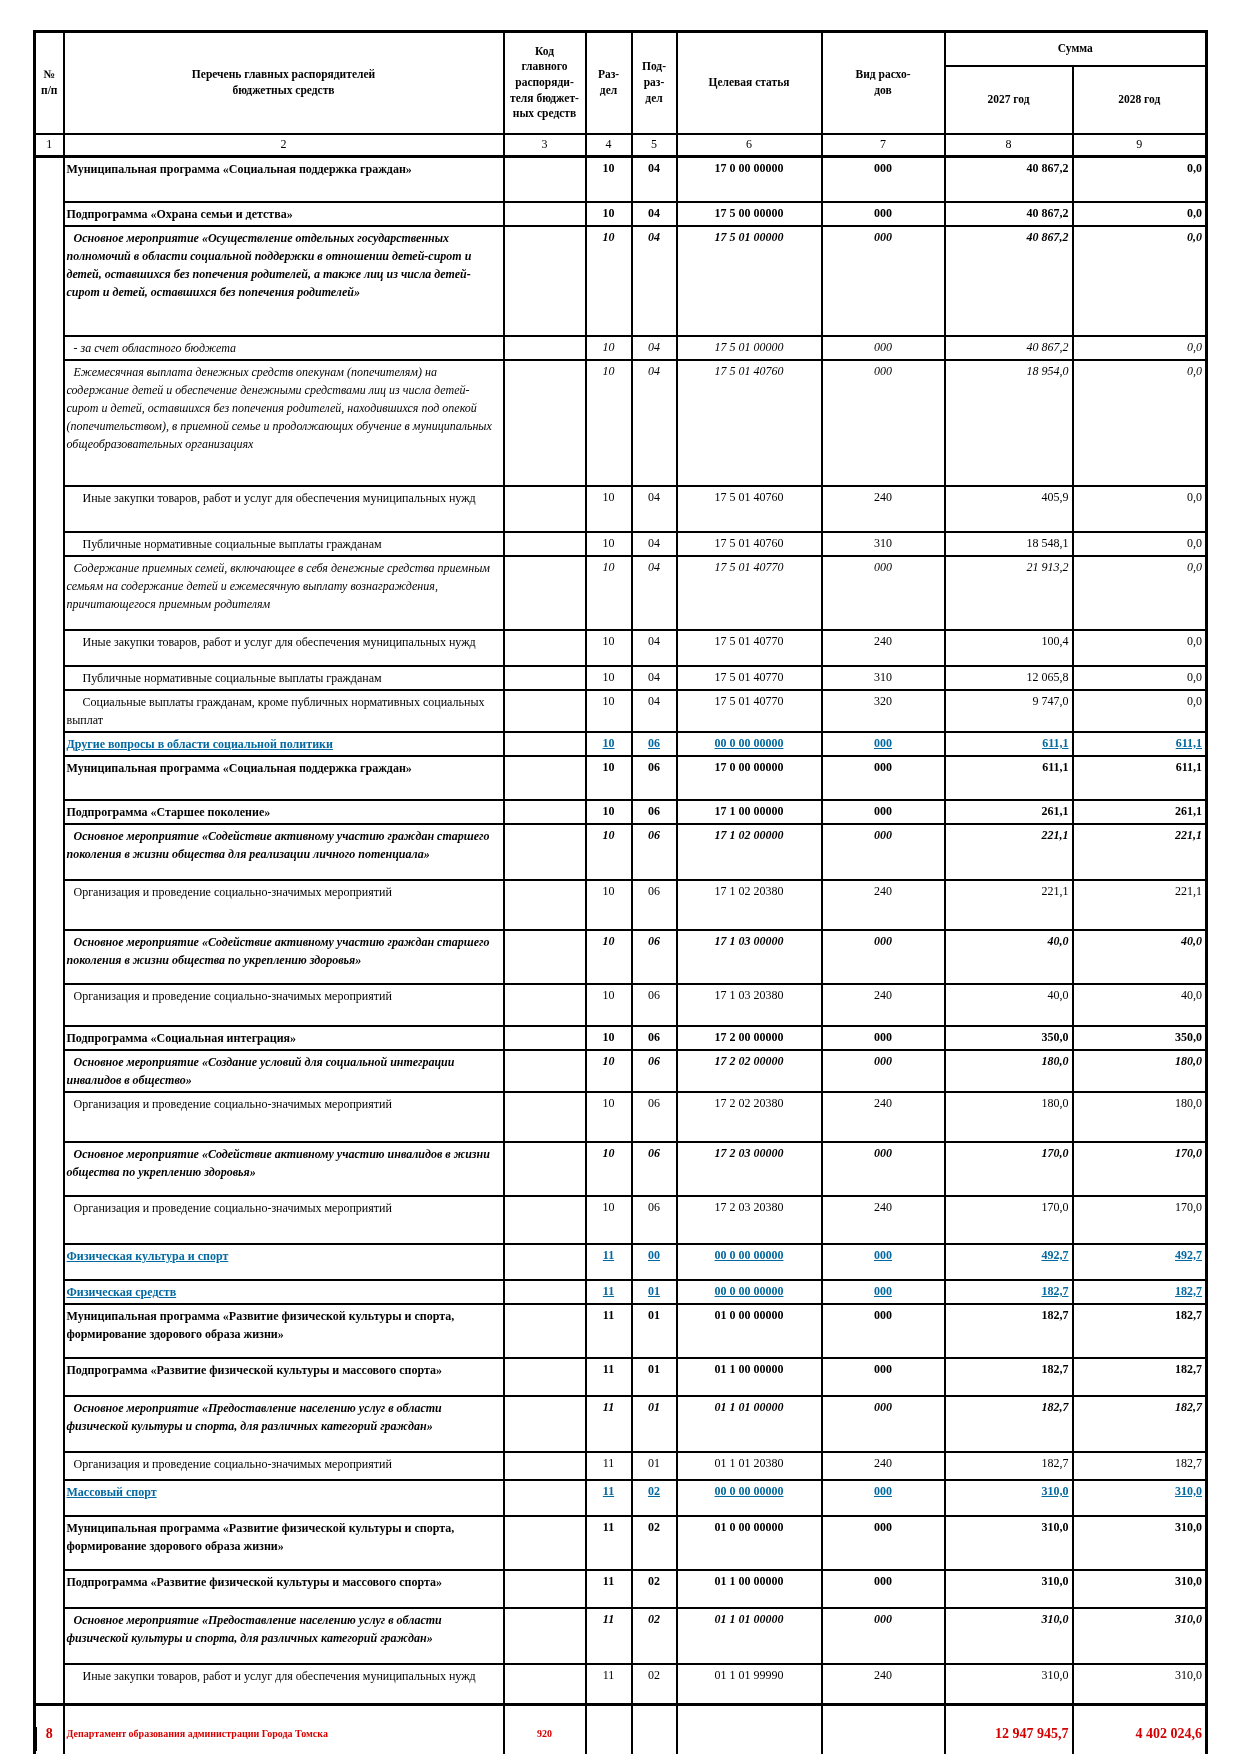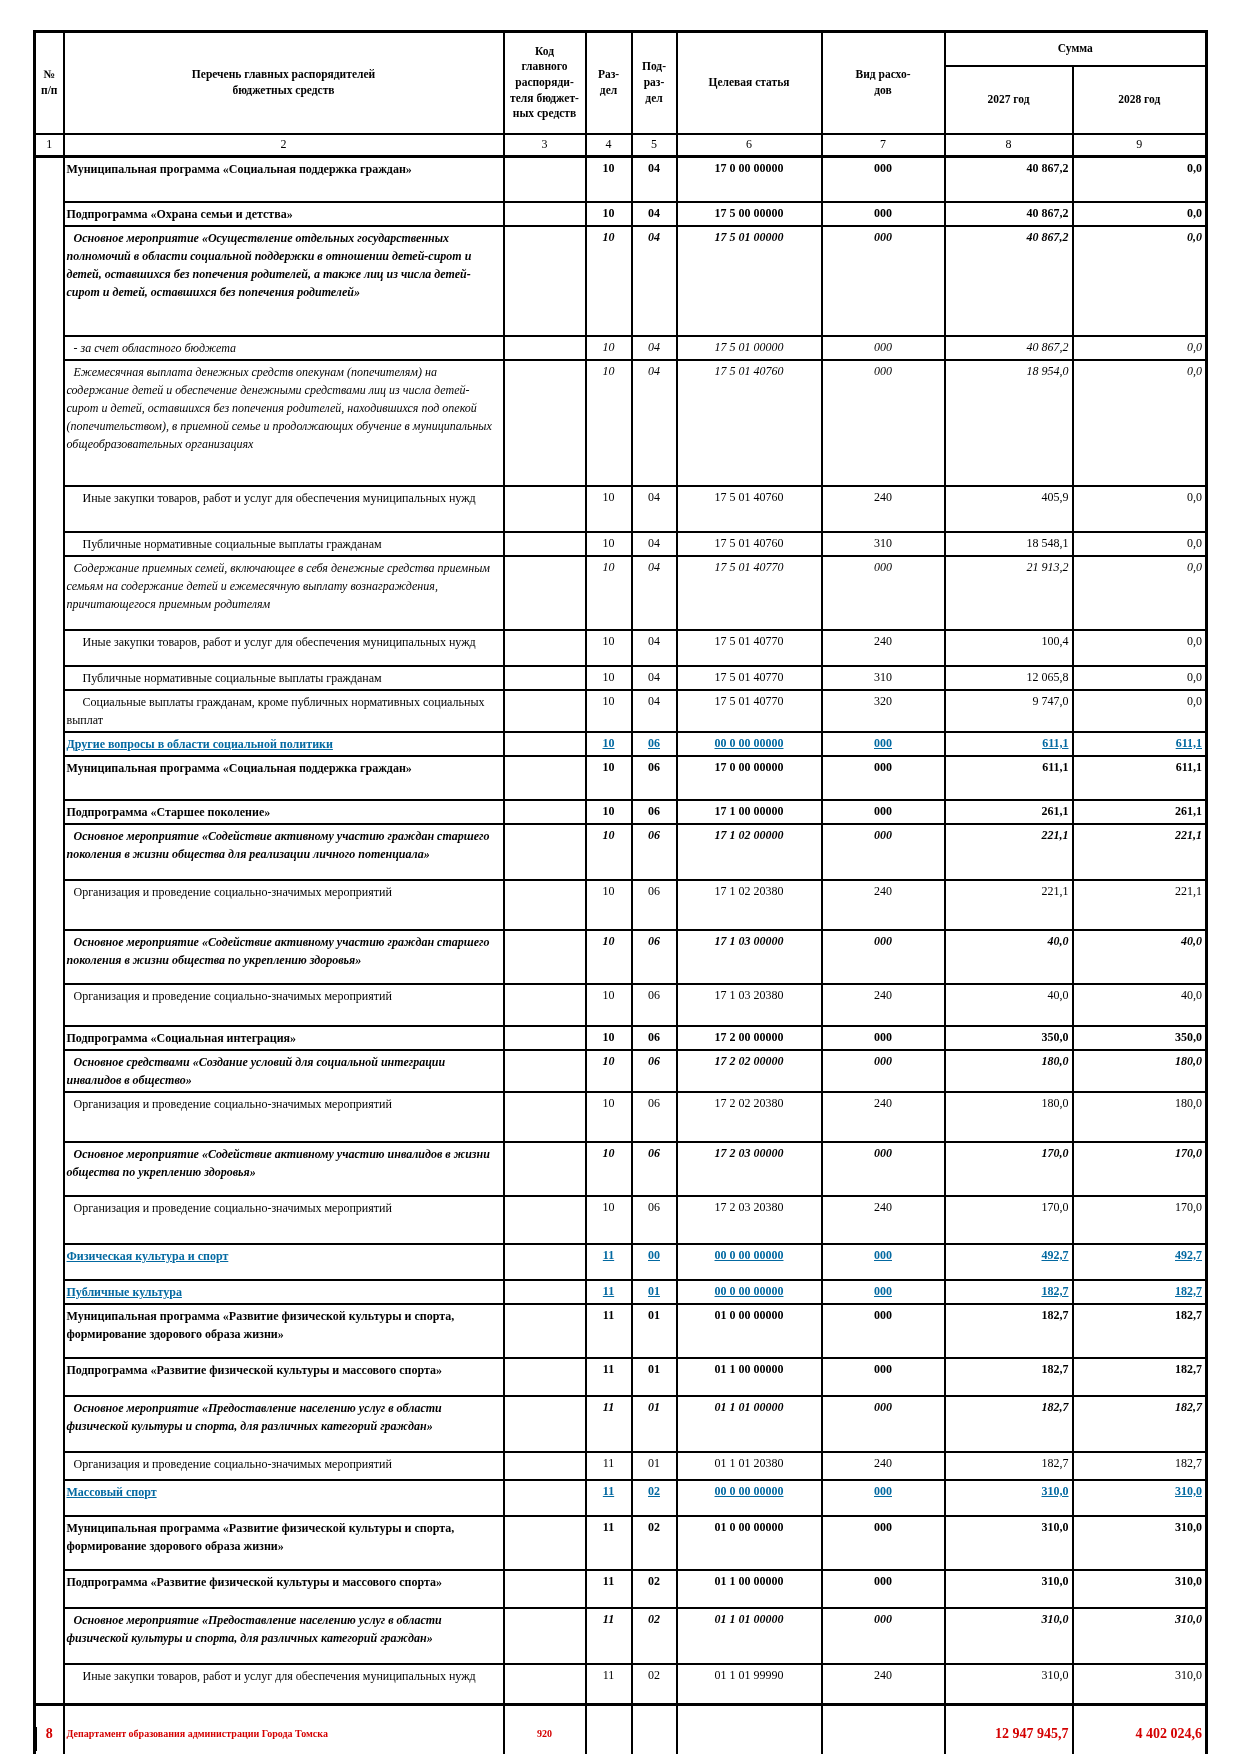--- a/index.html
+++ b/index.html
@@ -266,21 +266,21 @@
     <td class="c-name">Подпрограмма «Социальная интеграция»</td>
     <td class="c-code cc"></td>
     <td class="c-rd cc">10</td>
     <td class="c-pr cc">06</td>
     <td class="c-cs cc">17 2 00 00000</td>
     <td class="c-vr cc">000</td>
     <td class="c-s27 cr">350,0</td>
     <td class="c-s28 cr">350,0</td>
   </tr>
         <tr class="k-e ind-1" style="height: 38px;">
-    <td class="c-name">Основное средствами «Создание условий для социальной интеграции инвалидов в общество»</td>
+    <td class="c-name">Основное мероприятие «Создание условий для социальной интеграции инвалидов в общество»</td>
     <td class="c-code cc"></td>
     <td class="c-rd cc">10</td>
     <td class="c-pr cc">06</td>
     <td class="c-cs cc">17 2 02 00000</td>
     <td class="c-vr cc">000</td>
     <td class="c-s27 cr">180,0</td>
     <td class="c-s28 cr">180,0</td>
   </tr>
         <tr class="k-i ind-1" style="height: 50px;">
     <td class="c-name">Организация и проведение социально-значимых мероприятий</td>
@@ -316,21 +316,21 @@
     <td class="c-name">Физическая культура и спорт</td>
     <td class="c-code cc"></td>
     <td class="c-rd cc">11</td>
     <td class="c-pr cc">00</td>
     <td class="c-cs cc">00 0 00 00000</td>
     <td class="c-vr cc">000</td>
     <td class="c-s27 cr">492,7</td>
     <td class="c-s28 cr">492,7</td>
   </tr>
         <tr class="k-s ind-0" style="height: 22px;">
-    <td class="c-name">Публичные культура</td>
+    <td class="c-name">Физическая средств</td>
     <td class="c-code cc"></td>
     <td class="c-rd cc">11</td>
     <td class="c-pr cc">01</td>
     <td class="c-cs cc">00 0 00 00000</td>
     <td class="c-vr cc">000</td>
     <td class="c-s27 cr">182,7</td>
     <td class="c-s28 cr">182,7</td>
   </tr>
         <tr class="k-p ind-0" style="height: 54px;">
     <td class="c-name">Муниципальная программа «Развитие физической культуры и спорта, формирование здорового образа жизни»</td>

